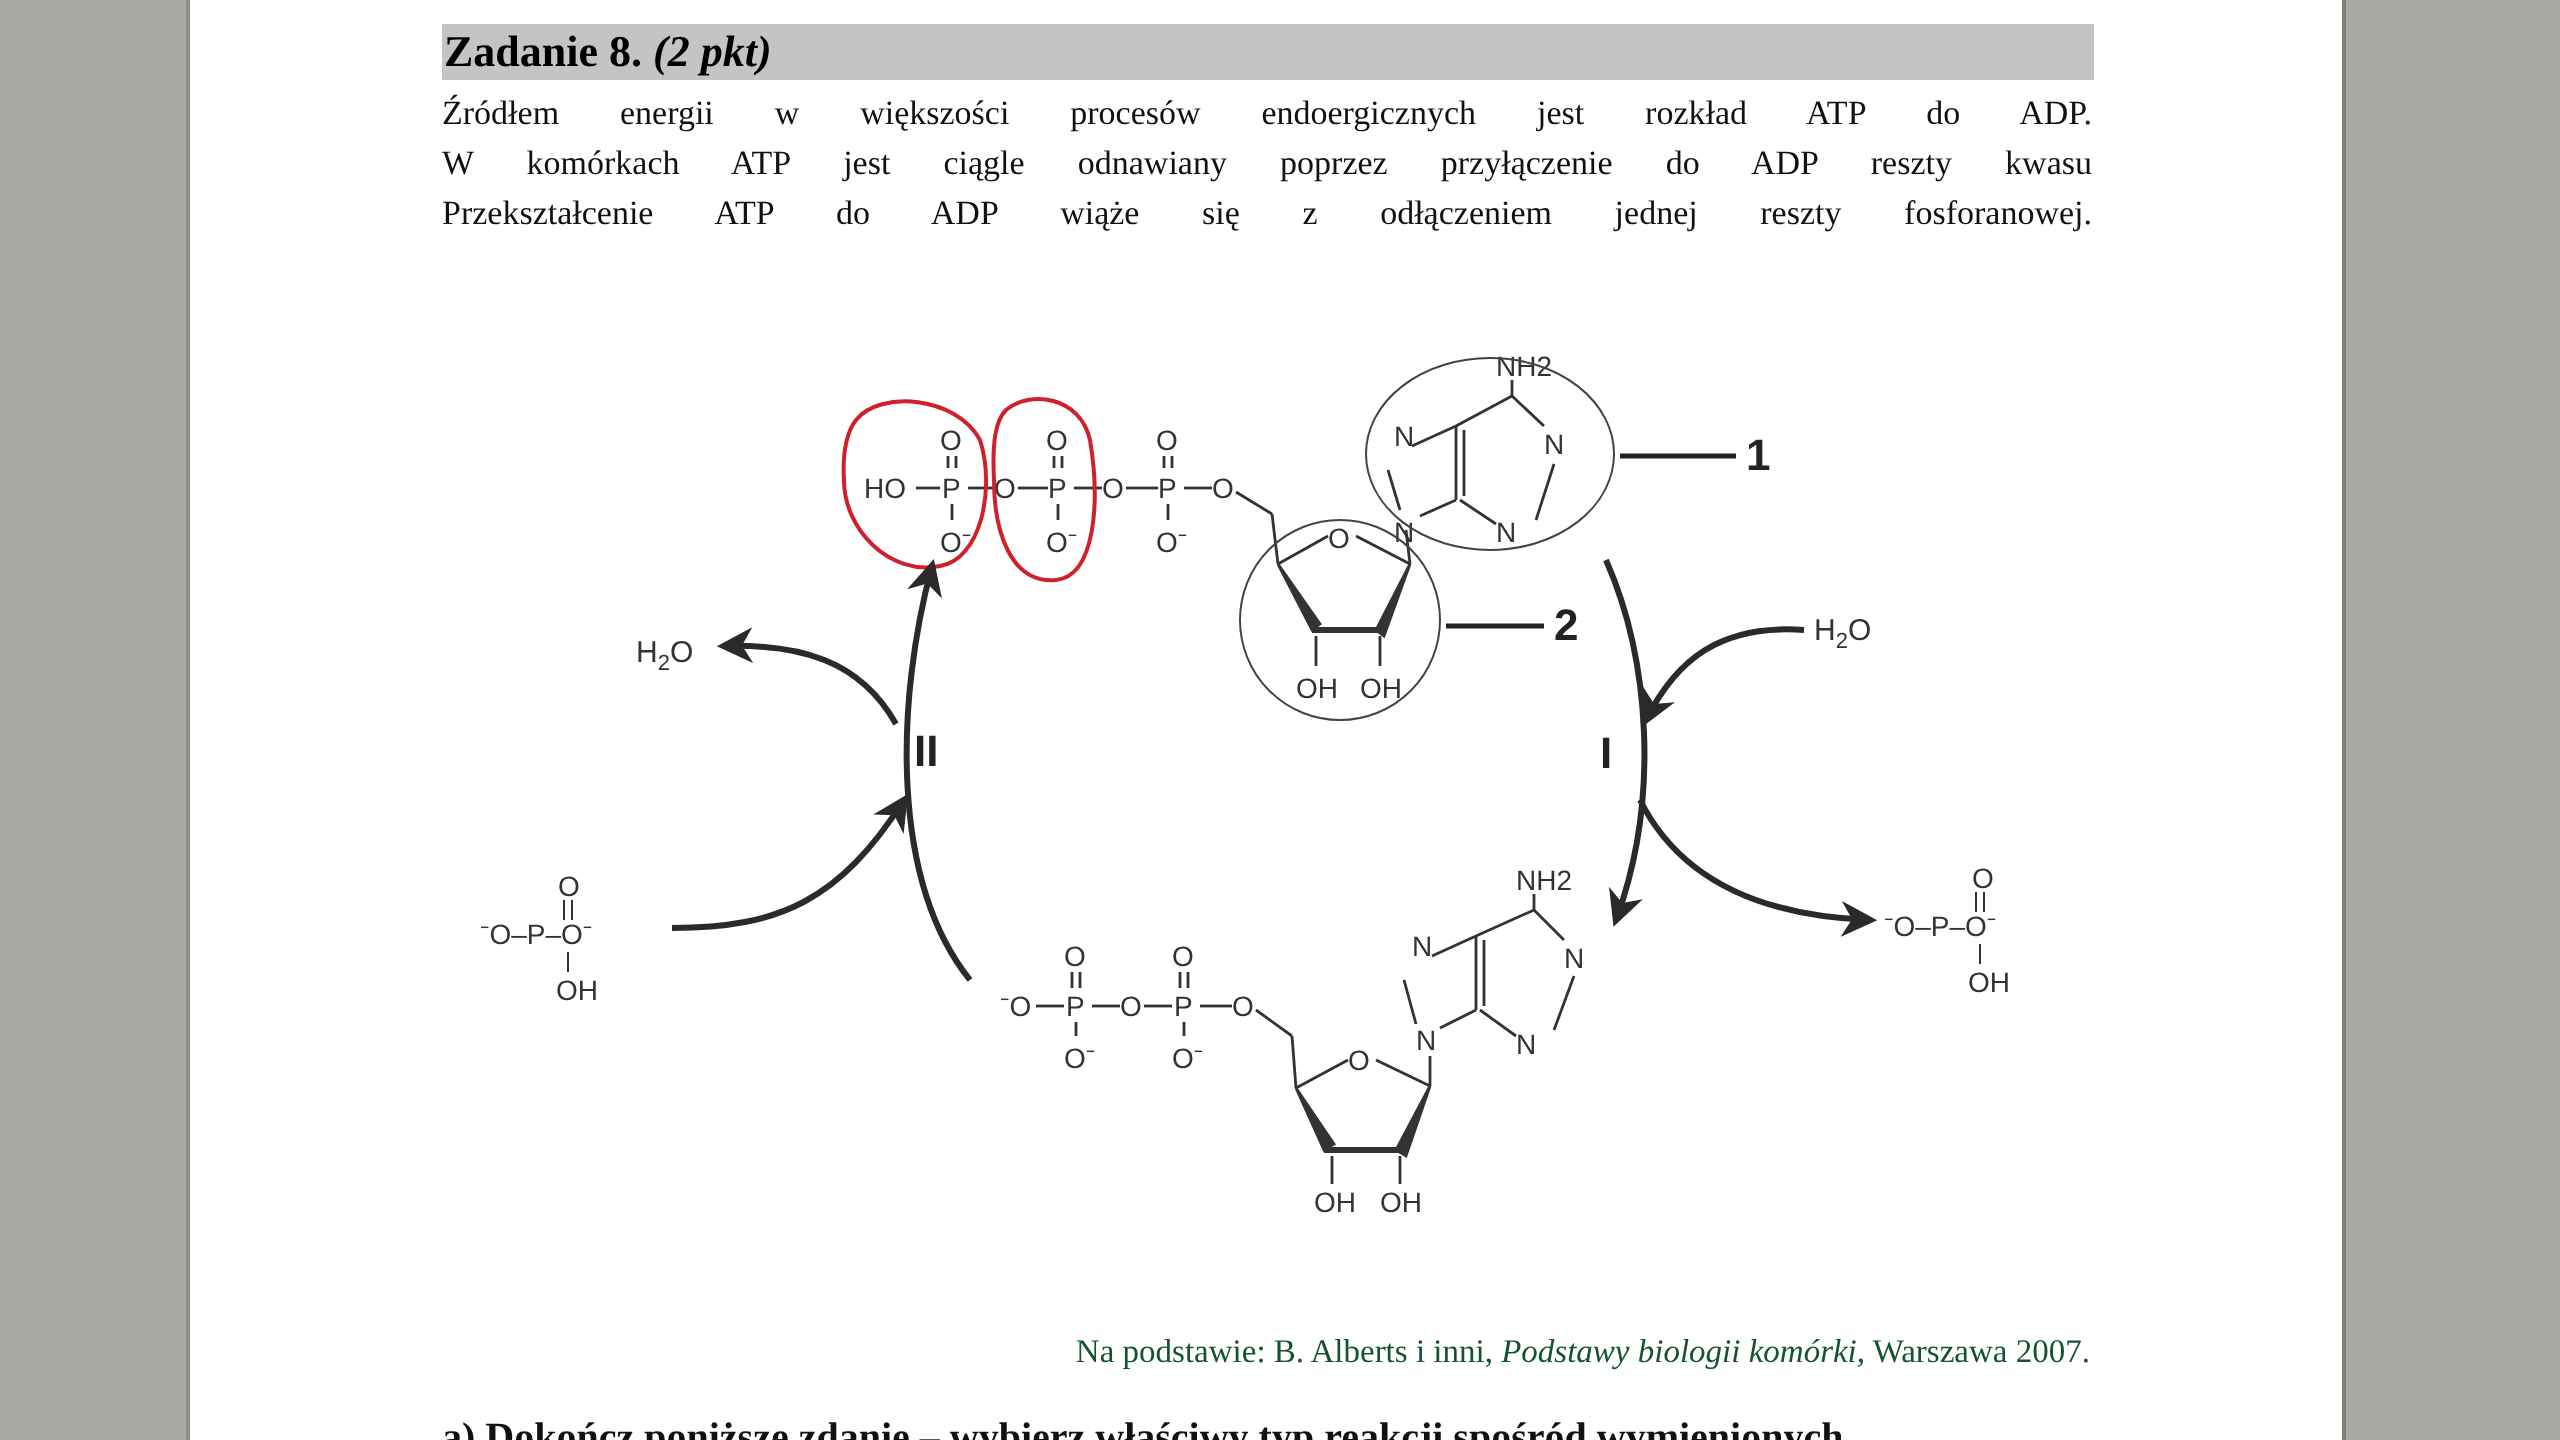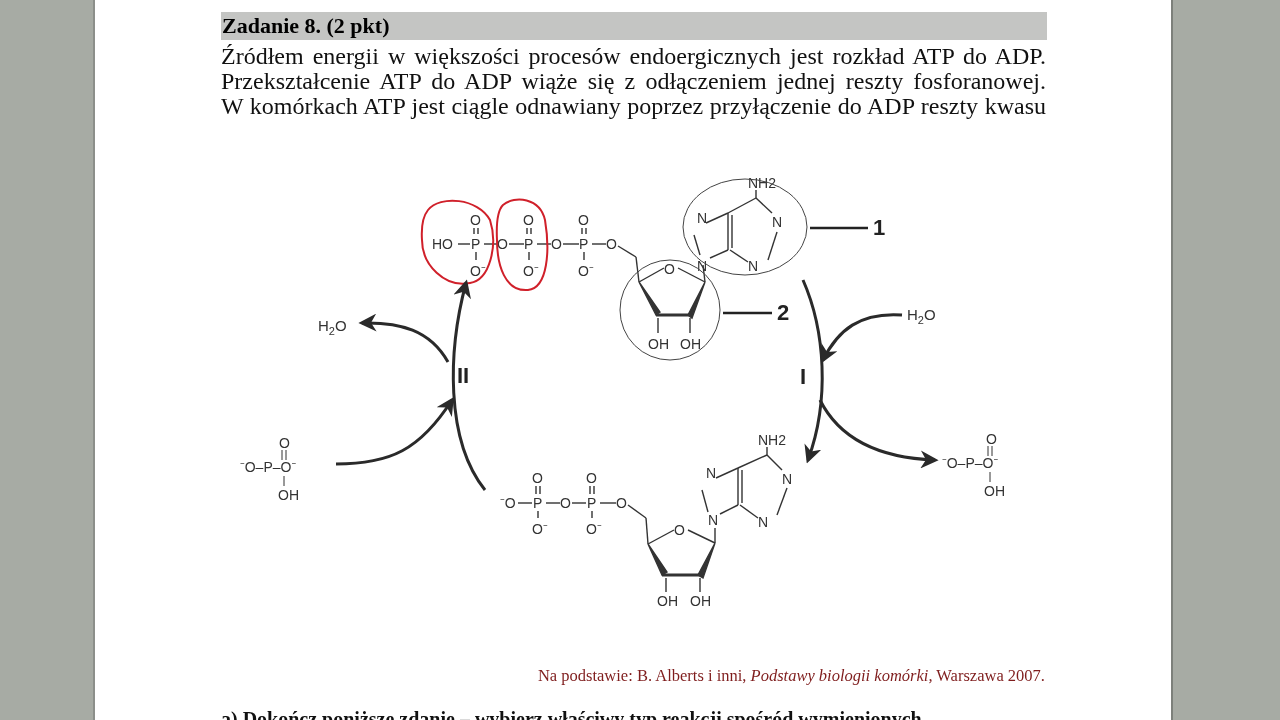--- a/index.html
+++ b/index.html
@@ -1,44 +1,44 @@
 <!DOCTYPE html>
 <html><head>
 <meta charset="utf-8">
 <style>
   html, body { margin:0; padding:0; }
   body { width:1280px; height:720px; overflow:hidden; background:#a7aba4; position:relative; font-family:"Liberation Serif", serif; }
   .page { position:absolute; left:93px; top:0; width:1080px; height:720px; background:#ffffff; border-left:2px solid #8c8f8a; border-right:2px solid #7d807b; box-sizing:border-box; }
   .header-bar { position:absolute; left:221px; top:12px; width:826px; height:28px; background:#c4c5c3; }
   .task-title { position:absolute; left:222px; top:12px; font-size:22px; line-height:28px; color:#000; font-weight:bold; white-space:nowrap; }
-  .task-title .pts { }
-  .intro { position:absolute; left:221px; top:44px; width:825px; font-size:24px; line-height:25px; color:#111; text-align:justify; }
+  .task-title .pts { font-style:italic; }
+  .intro { position:absolute; left:221px; top:44px; width:825px; font-size:17px; line-height:25px; color:#111; text-align:justify; }
   .intro p { margin:0; }
   .intro .last { text-align:left; }
   .diagram { position:absolute; left:215px; top:165px; width:850px; height:460px; }
-  .source { position:absolute; right:235px; top:666px; font-size:16.5px; color:#7f1d1d; white-space:nowrap; }
+  .source { position:absolute; right:235px; top:666px; font-size:16.5px; color:#14532d; white-space:nowrap; }
   .source i { font-style:italic; }
   .next-line { position:absolute; left:221px; top:708px; width:825px; font-size:20px; font-weight:bold; color:#111; white-space:nowrap; overflow:hidden; }
   svg text { font-family:"Liberation Sans", sans-serif; }
 </style>
 </head>
 <body>
 
 <div class="page"></div>
 
 <div class="header-bar"></div>
 <div class="task-title">
   <span>Zadanie 8.</span>
   <span class="pts">(2 pkt)</span>
 </div>
 
 <div class="intro">
   <p style="text-align-last:justify">Źródłem energii w większości procesów endoergicznych jest rozkład ATP do ADP.</p>
+  <p style="text-align-last:justify">W komórkach ATP jest ciągle odnawiany poprzez przyłączenie do ADP reszty kwasu</p>
   <p style="text-align-last:justify">Przekształcenie ATP do ADP wiąże się z odłączeniem jednej reszty fosforanowej.</p>
-  <p style="text-align-last:justify">W komórkach ATP jest ciągle odnawiany poprzez przyłączenie do ADP reszty kwasu</p>
 </div>
 
 <svg class="diagram" viewBox="215 165 850 460" width="850" height="460" xmlns="http://www.w3.org/2000/svg">
   <defs>
     <marker id="arr" viewBox="0 0 10 10" refX="8" refY="5" markerWidth="6" markerHeight="6" orient="auto-start-reverse">
       <path d="M0,0 L10,5 L0,10 L3,5 z" fill="#2a2a2a"></path>
     </marker>
   </defs>
   <g stroke="#333" stroke-width="1.4" fill="none" font-size="14">
 

